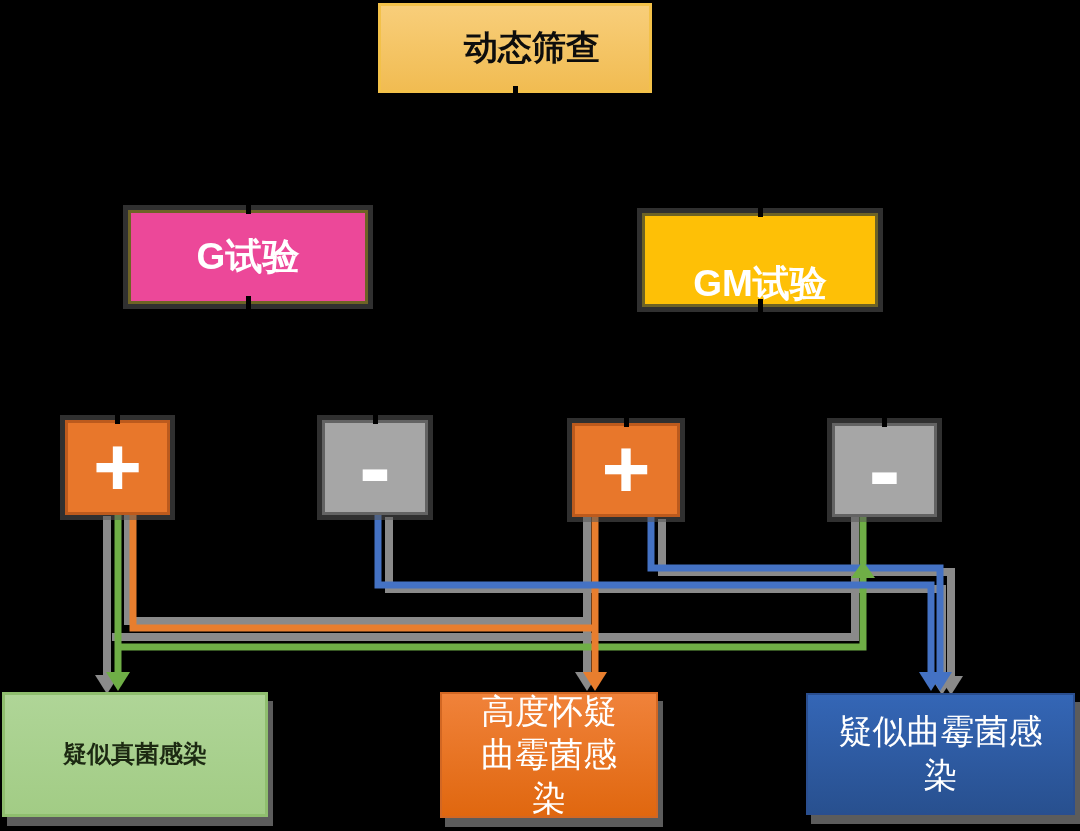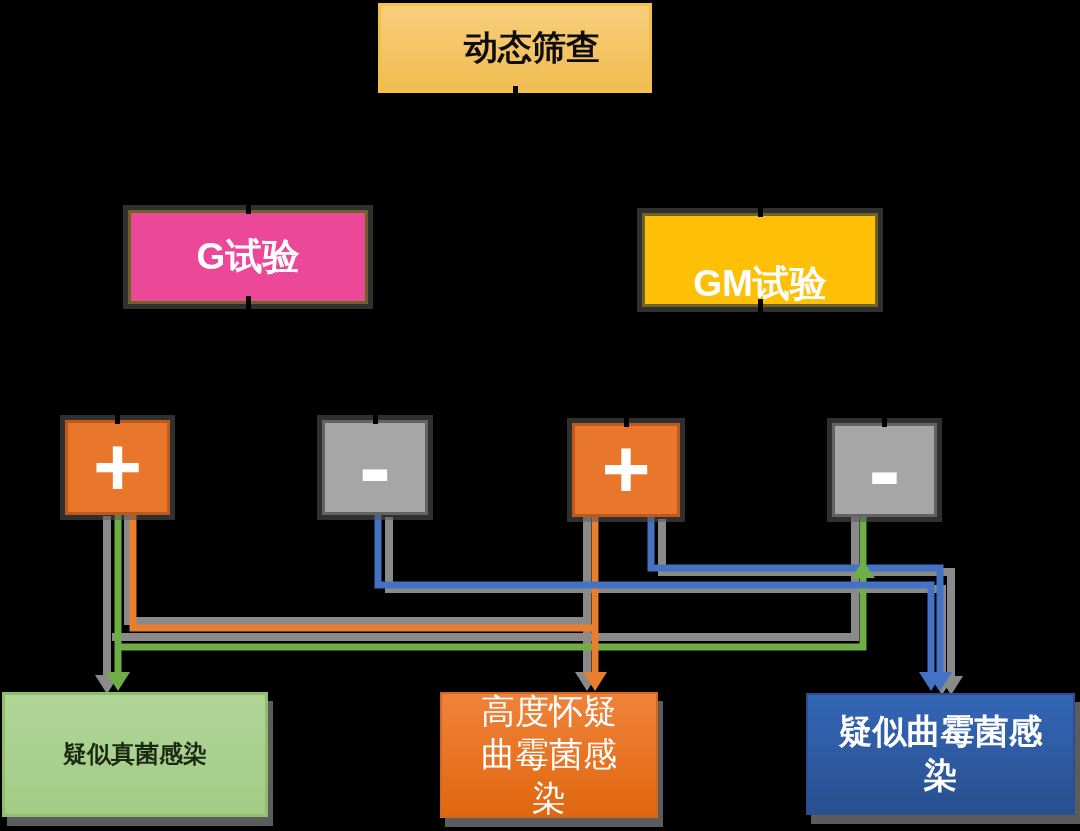--- a/index.html
+++ b/index.html
@@ -66,21 +66,21 @@
       <div class="node shadow-ring" style="left: 832px; top: 423px; width: 105px; height: 94px; background: rgb(166, 166, 166); border: 3px solid rgb(99, 99, 99); padding: 0px;">
         <span style="color: rgb(255, 255, 255); font-size: 96px; font-weight: bold; line-height: 0.9;">-</span>
       </div>
       <div class="node shadow-drop" style="left: 2px; top: 692px; width: 266px; height: 125px; background: linear-gradient(rgb(175, 213, 151), rgb(162, 204, 133)); border: 3px solid rgb(143, 190, 110); padding: 0px 10px;">
         <span style="color: rgb(28, 41, 18); font-size: 24px; font-weight: bold;">疑似真菌感染</span>
       </div>
       <div class="node shadow-drop" style="left: 440px; top: 692px; width: 218px; height: 126px; background: linear-gradient(rgb(240, 130, 58), rgb(224, 103, 15)); border: 2px solid rgb(210, 103, 35); padding: 0px 26px;">
         <span style="color: rgb(255, 255, 255); font-size: 34px; font-weight: normal;">高度怀疑曲霉菌感染</span>
       </div>
       <div class="node shadow-drop" style="left: 806px; top: 693px; width: 269px; height: 122px; background: linear-gradient(rgb(52, 102, 182), rgb(40, 80, 143)); border: 2px solid rgb(42, 78, 143); padding: 0px 26px;">
-        <span style="color: rgb(255, 255, 255); font-size: 34px; font-weight: bold;">疑似曲霉菌感染</span>
+        <span style="color: rgb(255, 255, 255); font-size: 34px; font-weight: normal;">疑似曲霉菌感染</span>
       </div>
     </div>
   <div class="layer" id="stub-layer">
       <div class="stub" style="left: 513px; top: 86px; height: 16px;"></div>
       <div class="stub" style="left: 246px; top: 198px; height: 16px;"></div>
       <div class="stub" style="left: 246px; top: 296px; height: 16px;"></div>
       <div class="stub" style="left: 758px; top: 201px; height: 16px;"></div>
       <div class="stub" style="left: 758px; top: 299px; height: 16px;"></div>
       <div class="stub" style="left: 115px; top: 408px; height: 16px;"></div>
       <div class="stub" style="left: 373px; top: 408px; height: 16px;"></div>

